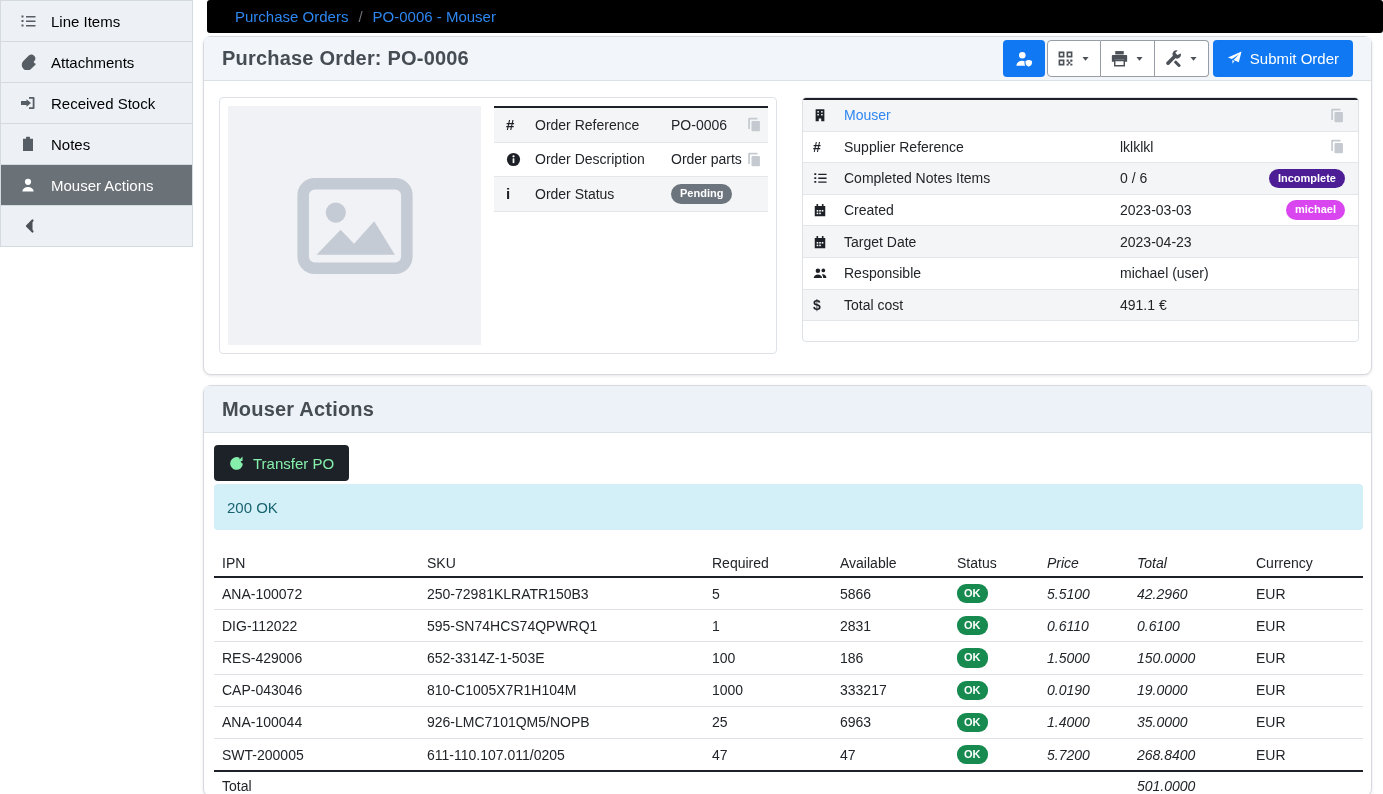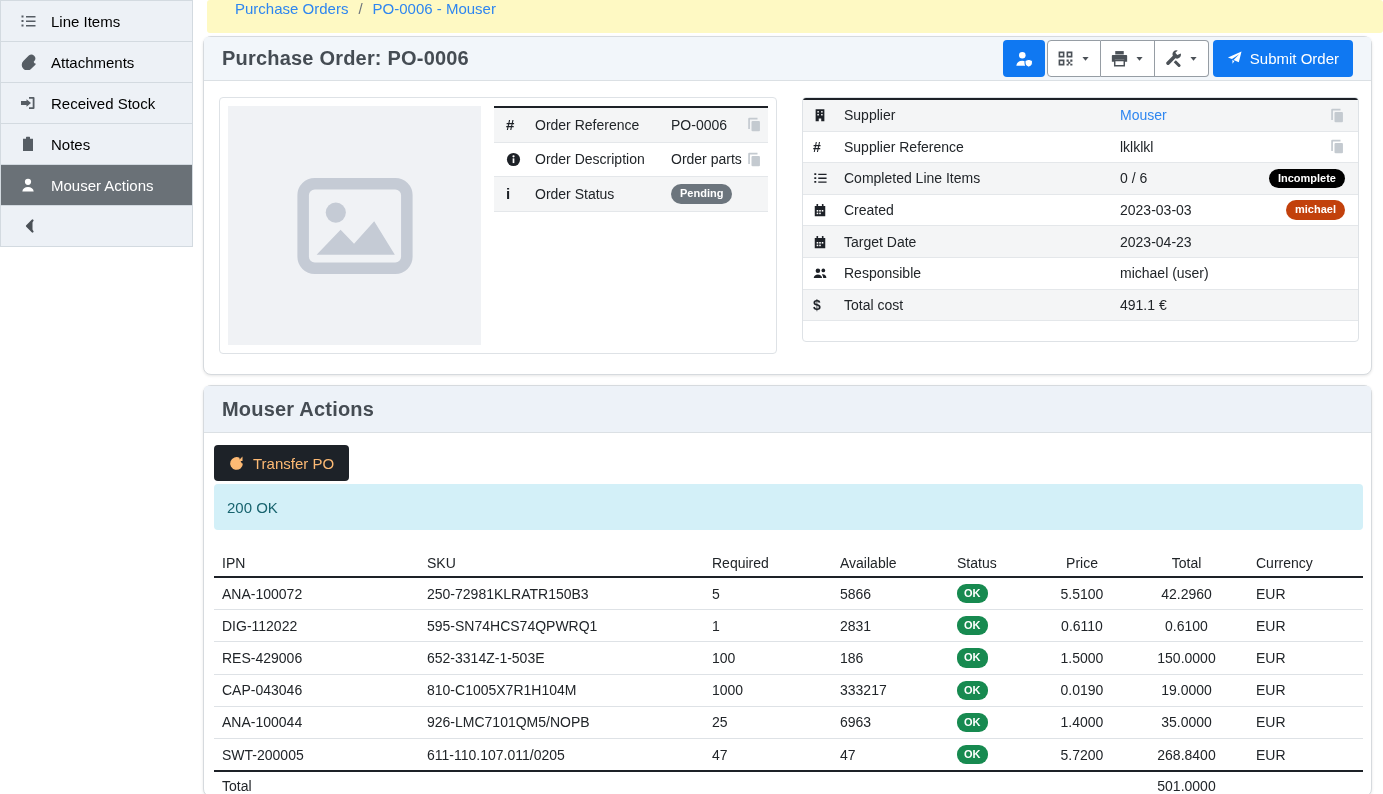--- a/index.html
+++ b/index.html
@@ -13,21 +13,21 @@
   
   .sidebar { position:absolute; left:0; top:0; width:193px; border:1px solid #d3dae0; background:#edf1f6; }
   .side-item { height:41px; display:flex; align-items:center; border-bottom:1px solid #d3dae0; background:#edf1f6; color:#000000; font-size:15px; cursor:pointer; }
   .side-item:last-of-type { border-bottom:none; }
   .side-item.active { background:#6a7177; color:#fff; }
   .side-item.active .side-icon { color:#fff; }
   .side-icon { width:31px; margin-left:19px; font-size:16px; color:#565d64; display:flex; }
   .side-collapse { height:40px; display:flex; align-items:center; padding-left:21px; font-size:16px; color:#4b5157; cursor:pointer; background:#edf1f6; }
 
   
-  .crumb-bar { position:absolute; left:207px; top:0; width:1176px; height:33px; background:#fef9c3; border-radius:3px; display:flex; padding-left:28px; font-size:15px; }
+  .crumb-bar { position:absolute; left:207px; top:0; width:1176px; height:33px; background:#000000; border-radius:3px; display:flex; align-items:center; padding-left:28px; font-size:15px; }
   .crumb-link { color:var(--link); text-decoration:none; cursor:pointer; }
   .crumb-sep { margin:0 10px; color:#6d747b; }
 
   
   .panel { position:absolute; left:203px; width:1169px; background:#fff; border:1px solid #d6dade; border-radius:8px; box-shadow:0 1px 3px rgba(0,0,0,.10); }
   #panel-po { top:36px; height:339px; }
   #panel-actions { top:385px; height:412px; }
   .panel-header { display:flex; align-items:center; padding:0 18px; background:#f2f6fa; border-bottom:1px solid #dbe0e4; border-radius:4px 4px 0 0; }
   #panel-po .panel-header { height:44px; }
   #panel-actions .panel-header { height:47px; background:#edf2f8; }
@@ -62,28 +62,28 @@
   .dcopy { color:#c4cad0; font-size:15px; display:flex; cursor:pointer; }
   .pill { display:inline-block; padding:3px 9px; border-radius:10px; color:#fff; font-size:11px; font-weight:700; line-height:1.2; }
 
   .right-card { position:absolute; left:598px; top:60px; width:557px; height:245px; border:1px solid #dee2e6; border-radius:4px; overflow:hidden; }
   .rtable { border-top:2px solid #1d2127; }
   .rtable .drow { height:31.6px; padding:0 13px 0 10px; }
   .rtable .dicon { width:31px; font-size:14px; }
   .rtable .dlabel { width:276px; }
 
   
-  .transfer-btn { position:absolute; left:10px; top:59px; height:36px; display:inline-flex; align-items:center; gap:9px; background:var(--dark); color:#fdba74; border:none; border-radius:4px; font-size:15px; padding:0 15px; cursor:pointer; font-family:inherit; }
+  .transfer-btn { position:absolute; left:10px; top:59px; height:36px; display:inline-flex; align-items:center; gap:9px; background:var(--dark); color:#86efac; border:none; border-radius:4px; font-size:15px; padding:0 15px; cursor:pointer; font-family:inherit; }
   .transfer-btn .ico { font-size:15px; display:flex; }
   .alert-info { position:absolute; left:10px; top:98px; width:1149px; height:46px; background:var(--alert-info-bg); color:var(--alert-info-text); border-radius:4px; display:flex; align-items:center; padding-left:13px; font-size:15px; }
 
   .atable { position:absolute; left:10px; top:164px; width:1149px; border-collapse:collapse; table-layout:fixed; font-size:14px; color:#212529; }
   .atable th { font-weight:400; text-align:left; padding:5px 8px; border-bottom:2px solid #1d2127; }
   .atable td { padding:6px 8px; border-bottom:1px solid #dee2e6; }
-  .atable .num { text-align:center; padding-right:12px; }
+  .atable .num { text-align:left; padding-right:12px;font-style:italic; }
   .atable tfoot td { border-top:2px solid #1d2127; }
   .pill-ok { background:var(--success); padding:3px 7px; border-radius:9px; }
 </style>
 </head>
 <body>
 
 <nav class="sidebar">
   <div class="side-item">
       <span class="side-icon">
         <svg viewBox="0 0 16 16">
@@ -266,21 +266,20 @@
             <svg viewBox="0 0 16 16">
               <path d="M3 1.5h10V15H9.4v-3H6.6v3H3z"></path>
               <g fill="#fff">
                 <rect x="5" y="3.5" width="1.7" height="1.7"></rect>
                 <rect x="9.3" y="3.5" width="1.7" height="1.7"></rect>
                 <rect x="5" y="6.8" width="1.7" height="1.7"></rect>
                 <rect x="9.3" y="6.8" width="1.7" height="1.7"></rect>
               </g>
             </svg>
           </span>
-          <span class="dlabel">Supplier</span>
           <span class="dvalue link">Mouser</span>
 
           <span class="dcopy">
             <svg viewBox="0 0 16 16">
               <rect x="4.8" y="4.2" width="9" height="11" rx="1.2"></rect>
               <path d="M11.2 2.6H3.4a.3.3 0 0 0-.3.3v9.9H1.3V1.9A1.2 1.2 0 0 1 2.5.7h8.7z"></path>
             </svg>
           </span>
         </div>
         <div class="drow">
@@ -294,43 +293,43 @@
               <path d="M11.2 2.6H3.4a.3.3 0 0 0-.3.3v9.9H1.3V1.9A1.2 1.2 0 0 1 2.5.7h8.7z"></path>
             </svg>
           </span>
         </div>
         <div class="drow">
           <span class="dicon">
             <svg viewBox="0 0 16 16">
               <path d="M1.5 2.5h2.2v2H1.5zM1.5 7h2.2v2H1.5zM1.5 11.5h2.2v2H1.5zM6 3h9.5v1.5H6zM6 7.5h9.5v1.5H6zM6 12h9.5v1.5H6z"></path>
             </svg>
           </span>
-          <span class="dlabel">Completed Line Items</span>
+          <span class="dlabel">Completed Notes Items</span>
           <span class="dvalue">0 / 6</span>
-          <span class="pill" style="background: #000000;">Incomplete</span>
+          <span class="pill" style="background: #4c1d95;">Incomplete</span>
 
         </div>
         <div class="drow">
           <span class="dicon">
             <svg viewBox="0 0 16 16">
               <path d="M2 3.5h12V15H2z"></path>
               <rect x="4" y="1.2" width="1.8" height="3.4" rx="0.4"></rect>
               <rect x="10.2" y="1.2" width="1.8" height="3.4" rx="0.4"></rect>
               <g fill="#fff">
                 <rect x="4.2" y="8" width="1.8" height="1.8"></rect>
                 <rect x="7.1" y="8" width="1.8" height="1.8"></rect>
                 <rect x="10" y="8" width="1.8" height="1.8"></rect>
                 <rect x="4.2" y="11" width="1.8" height="1.8"></rect>
                 <rect x="7.1" y="11" width="1.8" height="1.8"></rect>
               </g>
             </svg>
           </span>
           <span class="dlabel">Created</span>
           <span class="dvalue">2023-03-03</span>
-          <span class="pill" style="background: #c2410c;">michael</span>
+          <span class="pill" style="background: #d946ef;">michael</span>
 
         </div>
         <div class="drow">
           <span class="dicon">
             <svg viewBox="0 0 16 16">
               <path d="M2 3.5h12V15H2z"></path>
               <rect x="4" y="1.2" width="1.8" height="3.4" rx="0.4"></rect>
               <rect x="10.2" y="1.2" width="1.8" height="3.4" rx="0.4"></rect>
               <g fill="#fff">
                 <rect x="4.2" y="8" width="1.8" height="1.8"></rect>

